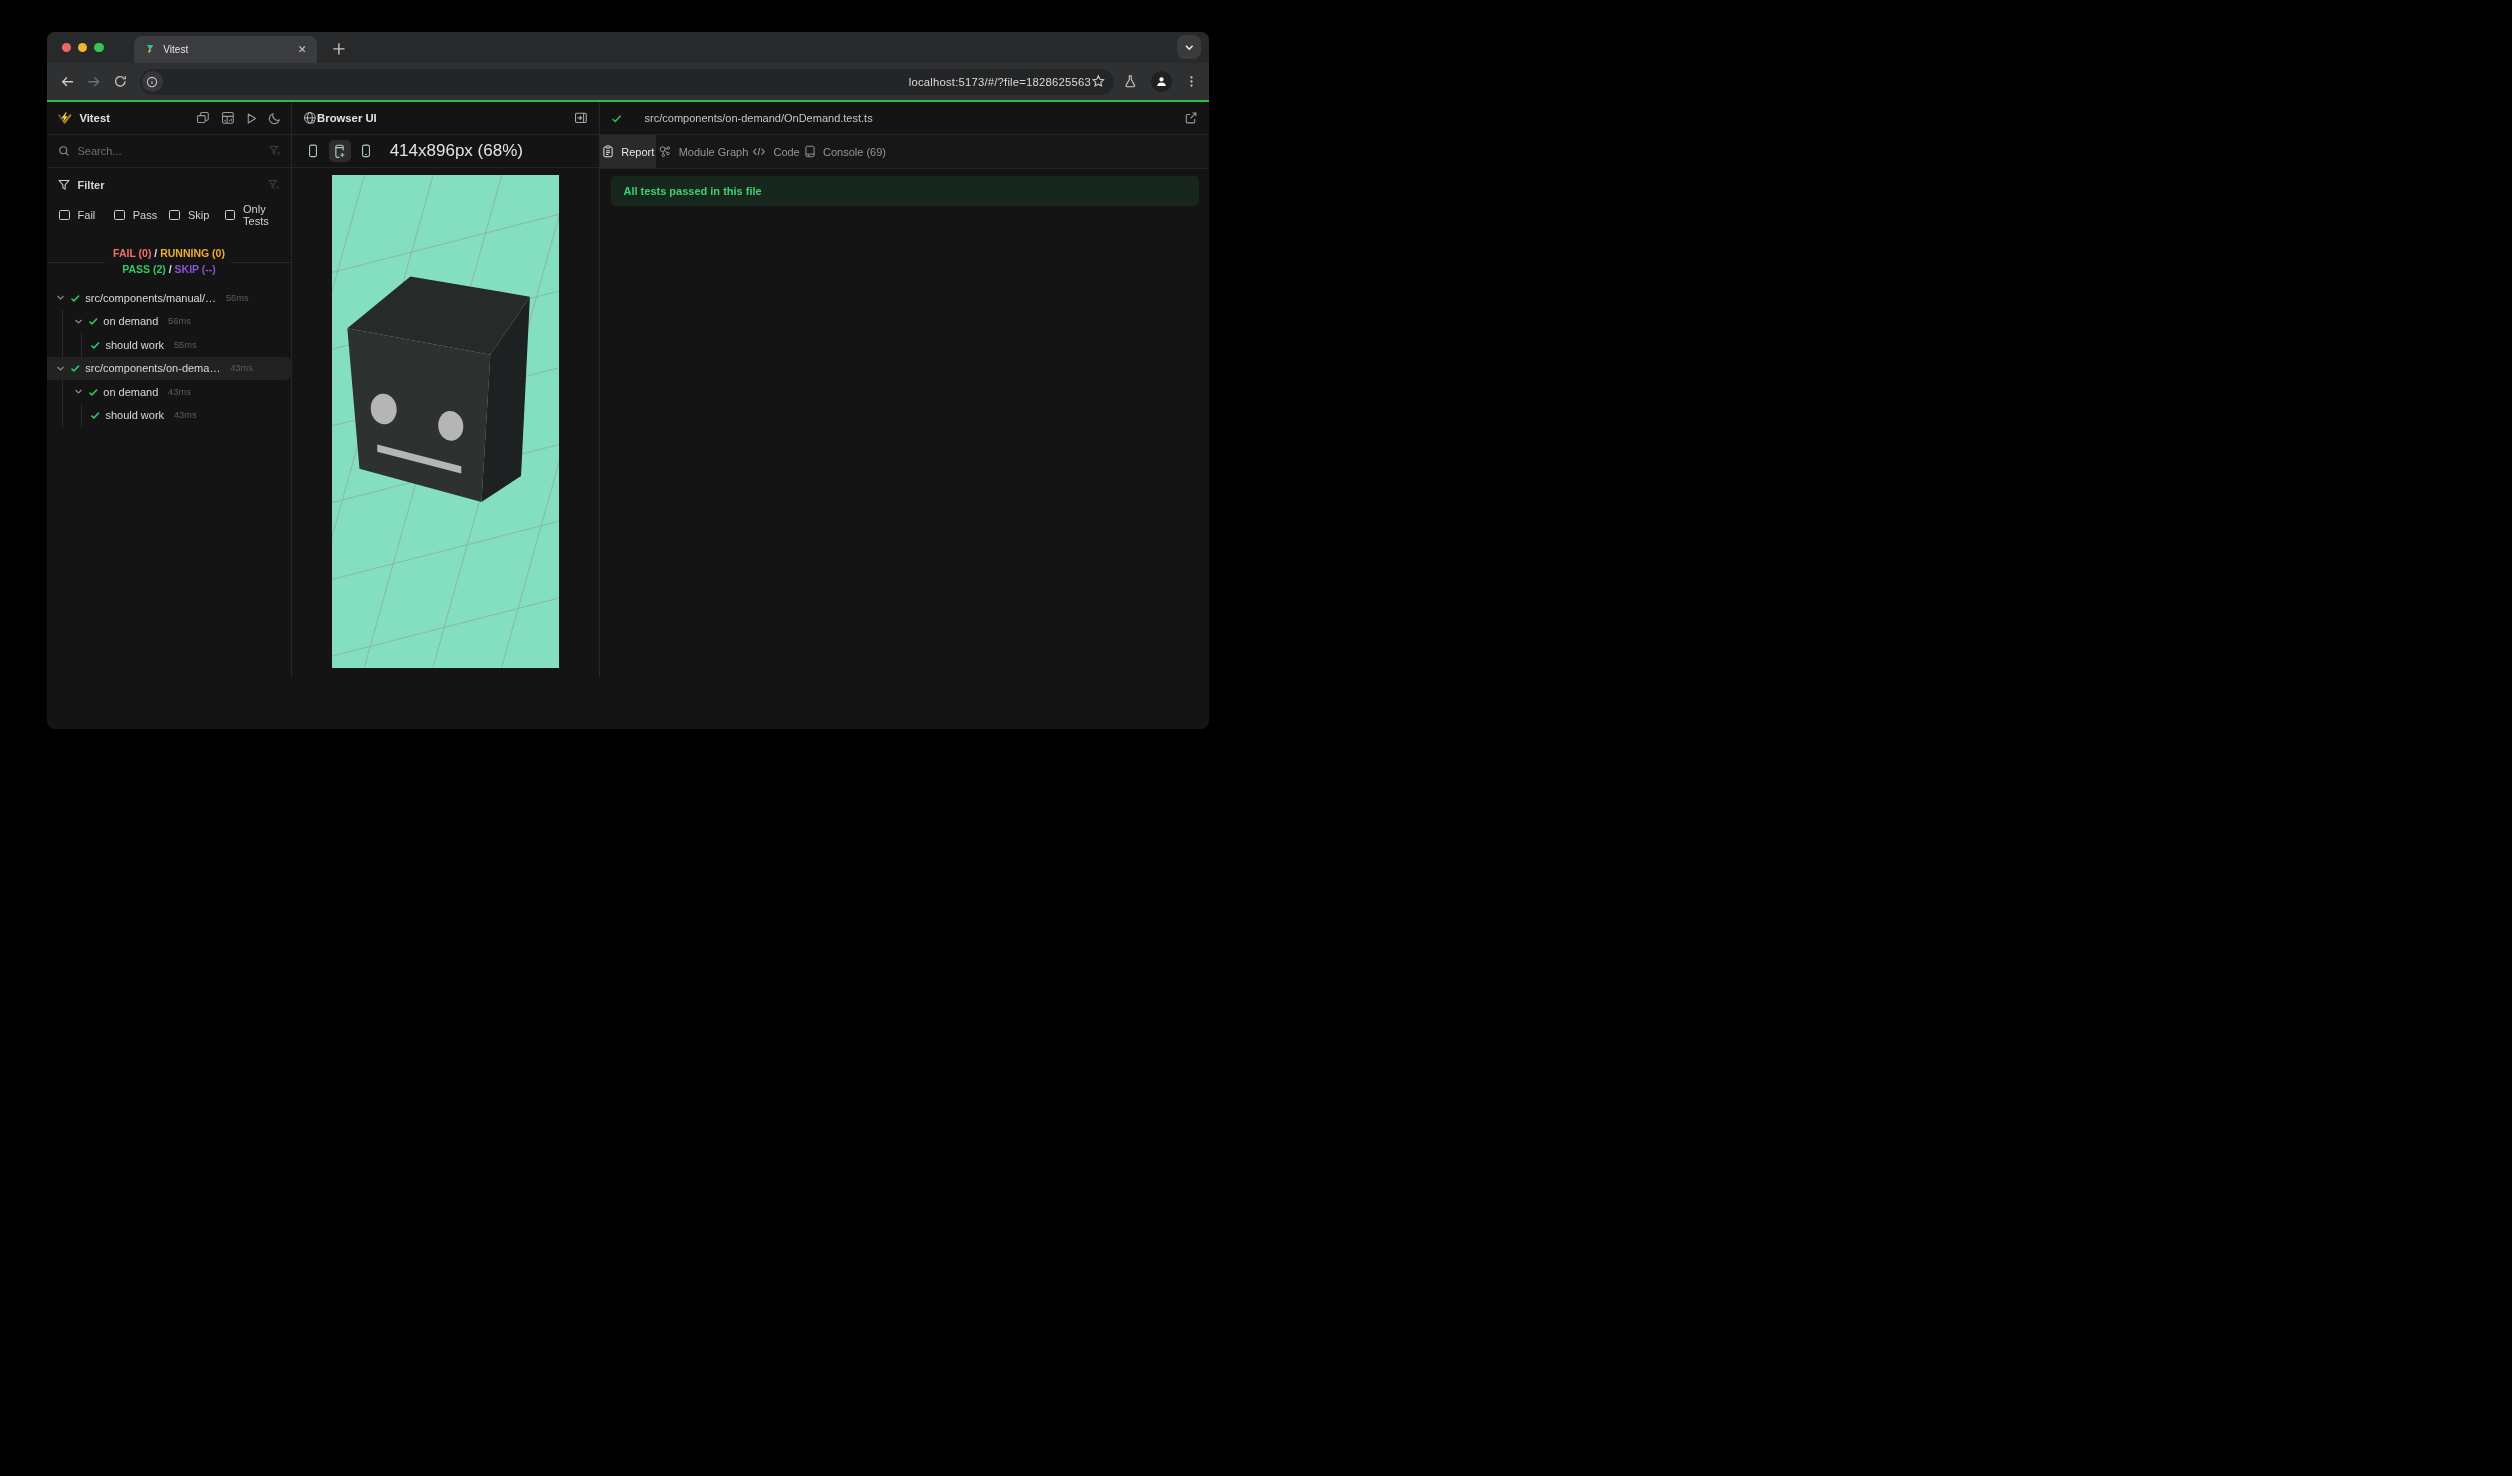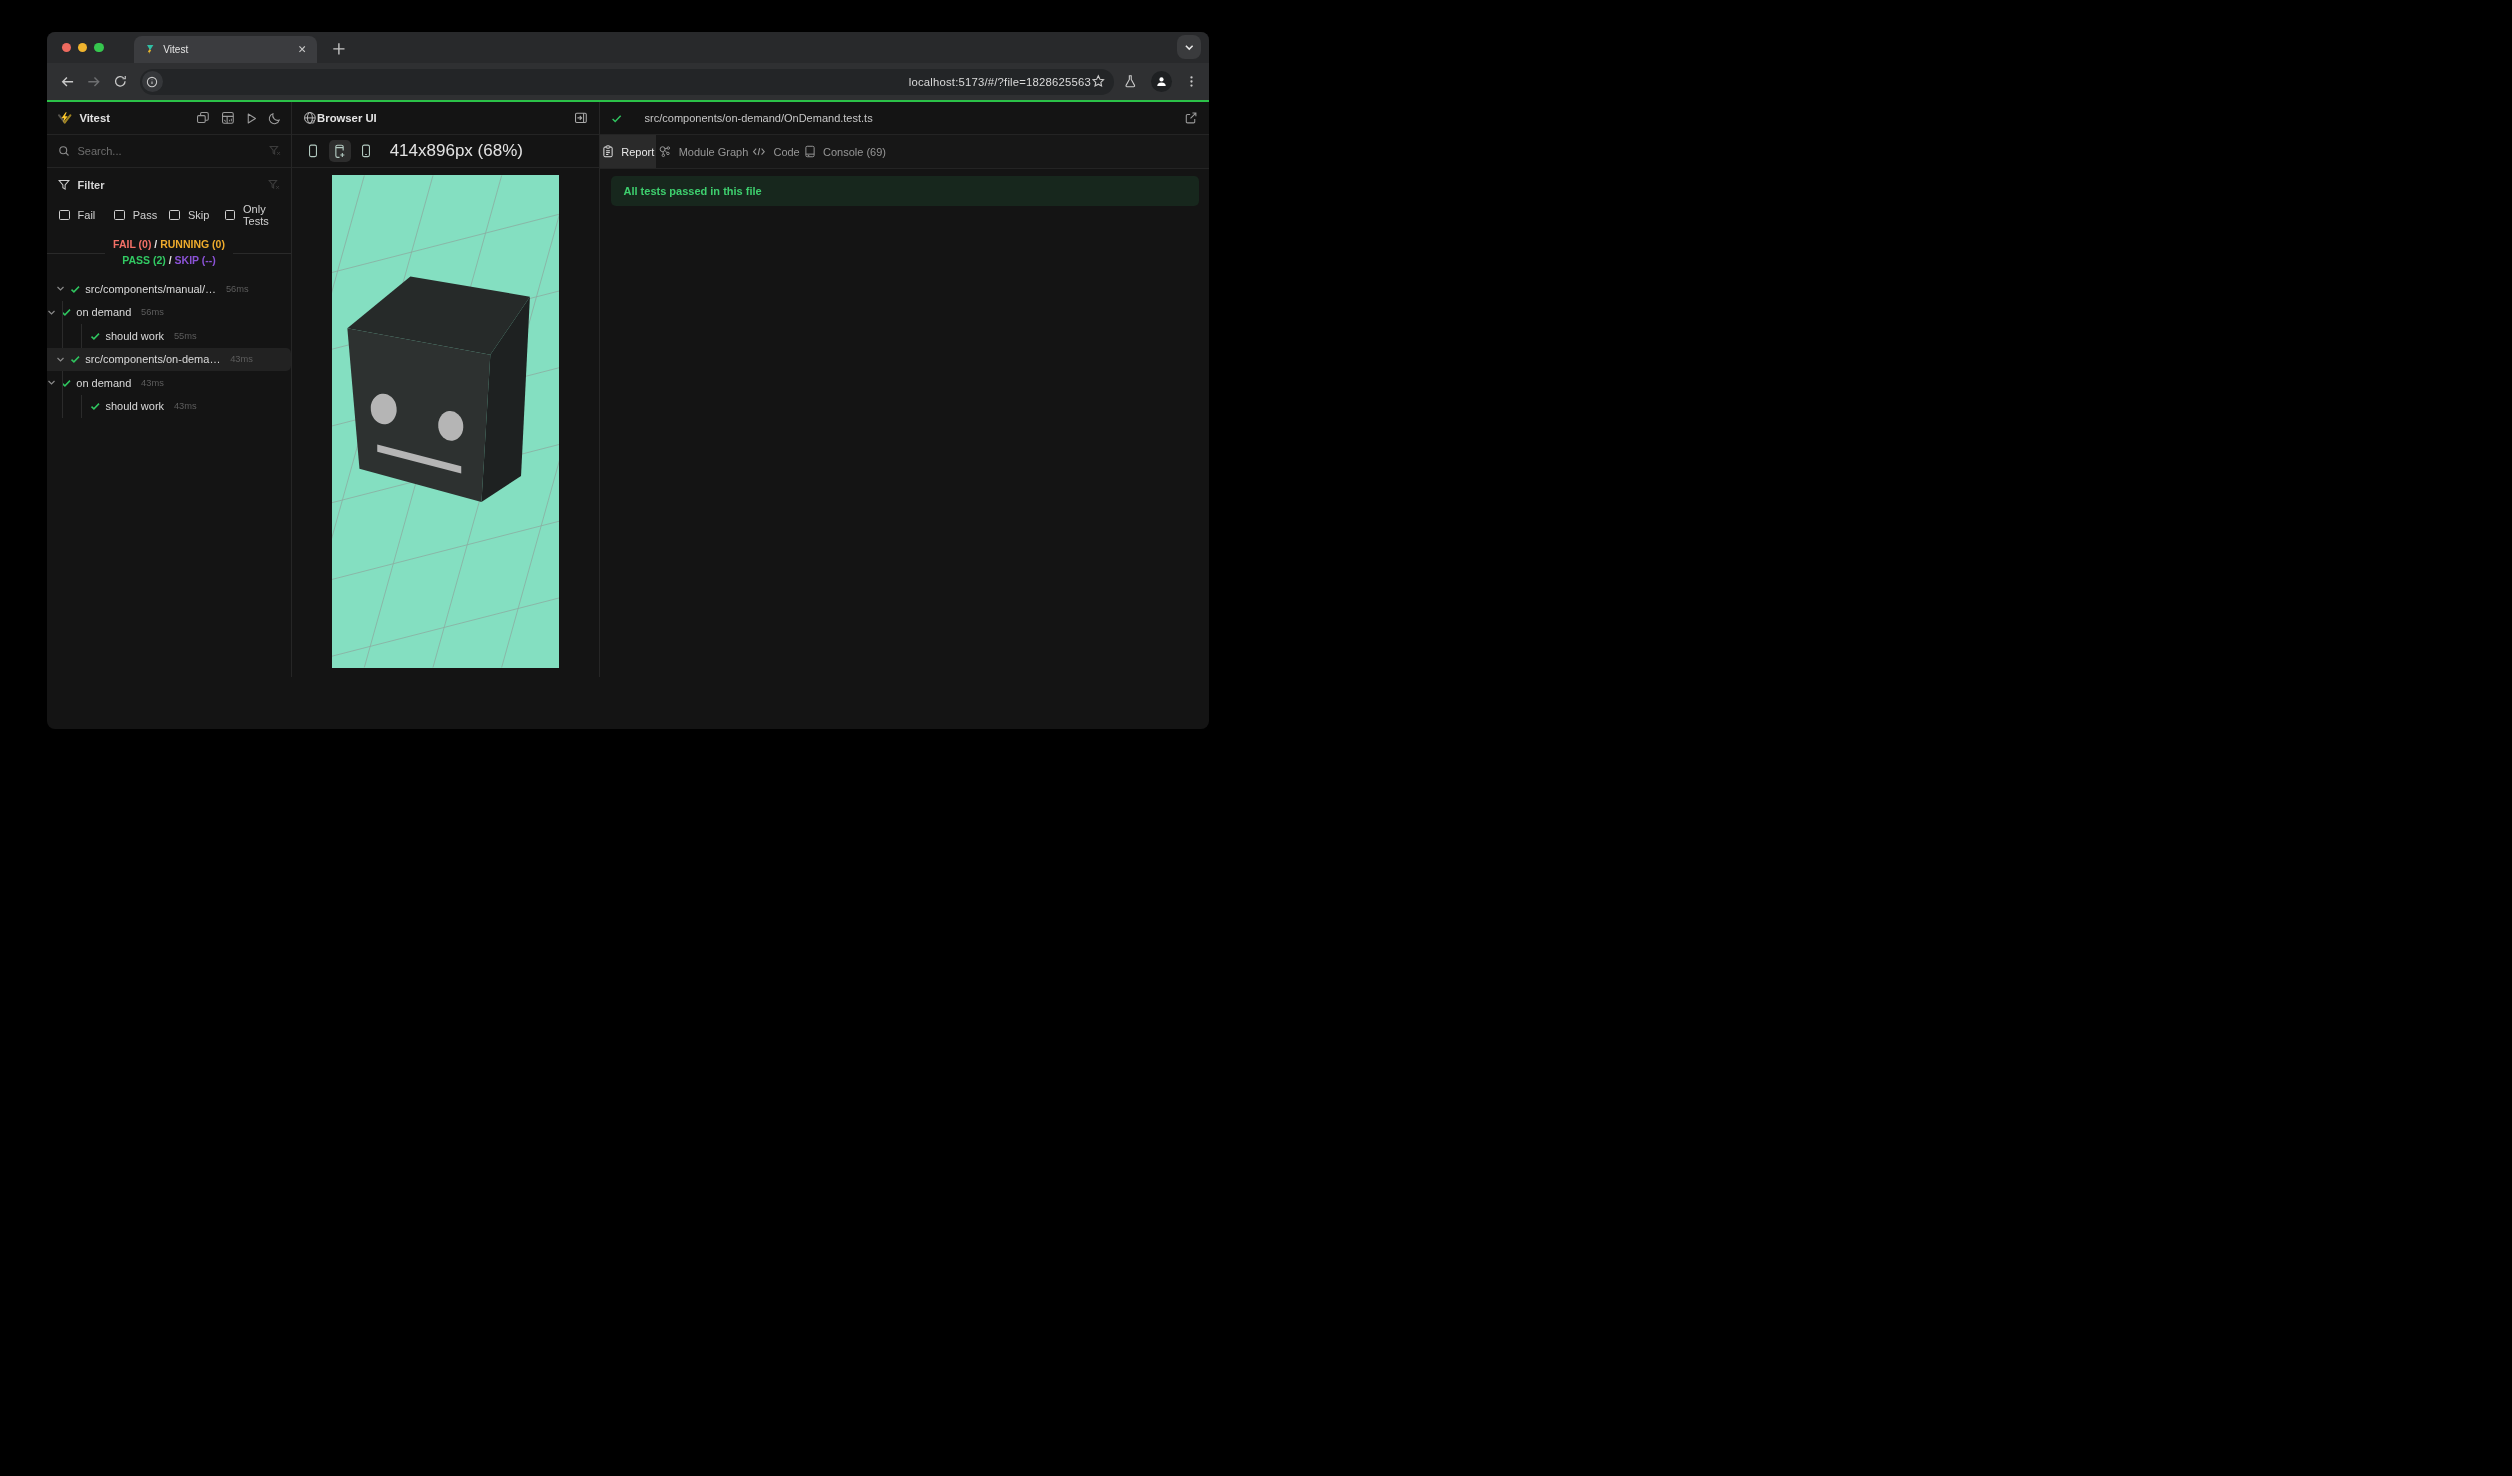--- a/index.html
+++ b/index.html
@@ -41,32 +41,32 @@
   .s-search input { background:transparent; border:none; outline:none; color:#d6d6d6; font-size:11px; flex:1; font-family:inherit; }
   .s-search input::placeholder { color:#6d6d6d; }
   .dim-icon { color:#3c3c3c; }
   .filter { padding:10.5px 11.3px 3.2px; }
   .filter-head { display:flex; align-items:center; gap:7.3px; color:#d6d6d6; }
   .filter-title { font-size:11px; font-weight:bold; }
   .filter-head .dim-icon { margin-left:auto; }
   .filter-grid { display:grid; grid-template-columns:1fr 1fr 1fr 1fr; row-gap:10.5px; margin:12px 0 3.2px 0.8px; }
   .opt { display:flex; align-items:center; gap:8px; font-size:11px; color:#d2d2d2; }
   .cbox { width:10.5px; height:10.5px; border:1.2px solid #cfcfcf; border-radius:1.6px; background:transparent; flex:none; }
-  .summary { position:relative; margin-top:3px; text-align:center; height:36px; }
+  .summary { position:relative; margin-top:12px; text-align:center; height:36px; }
   .summary::before { content:""; position:absolute; left:0; right:0; top:17px; height:0.8px; background:#2a2a2a; }
   .summary-inner { position:relative; display:inline-block; background:#141414; padding:0 8px; font-size:10.5px; font-weight:bold; line-height:16px; }
   .c-fail { color:#f47067; } .c-run { color:#efac2d; } .c-pass { color:#32c963; } .c-skip { color:#8b52d6; } .c-sep { color:#e8e8e8; }
   .tree { flex:1; padding-top:4.9px; position:relative; overflow:hidden; }
   .trow { height:23.5px; display:flex; align-items:center; gap:4.9px; position:relative; font-size:11px; color:#dadada; }
   .trow.sel { background:#222222; border-radius:0 4.9px 4.9px 0; }
   .trow .dur { font-size:9.3px; color:#5d5d5d; margin-left:4.9px; }
   .trow .chev { color:#8a8a8a; display:flex; }
   .trow .chk { color:#2fc45f; display:flex; }
   .lv0 { padding-left:9px; }
-  .lv1 { }
+  .lv1 { padding-left:27px; }
   .lv2 { padding-left:43px; }
   .guide { position:absolute; top:0; bottom:0; width:0.8px; background:#2b2b2b; }
   .g1 { left:14.6px; } .g2 { left:34px; }
 
   
   .bpanel { width:308px; flex:none; border-right:0.8px solid #262626; display:flex; flex-direction:column; }
   .b-head { padding:0 11.3px 0 11.3px; }
   .b-title { font-size:11.3px; font-weight:bold; color:#e4e4e4; }
   .b-head .dock { margin-left:auto; color:#a9a9a9; display:flex; }
   .b-tools { padding:0 9.7px; gap:4.9px; color:#b2c9c0; }

